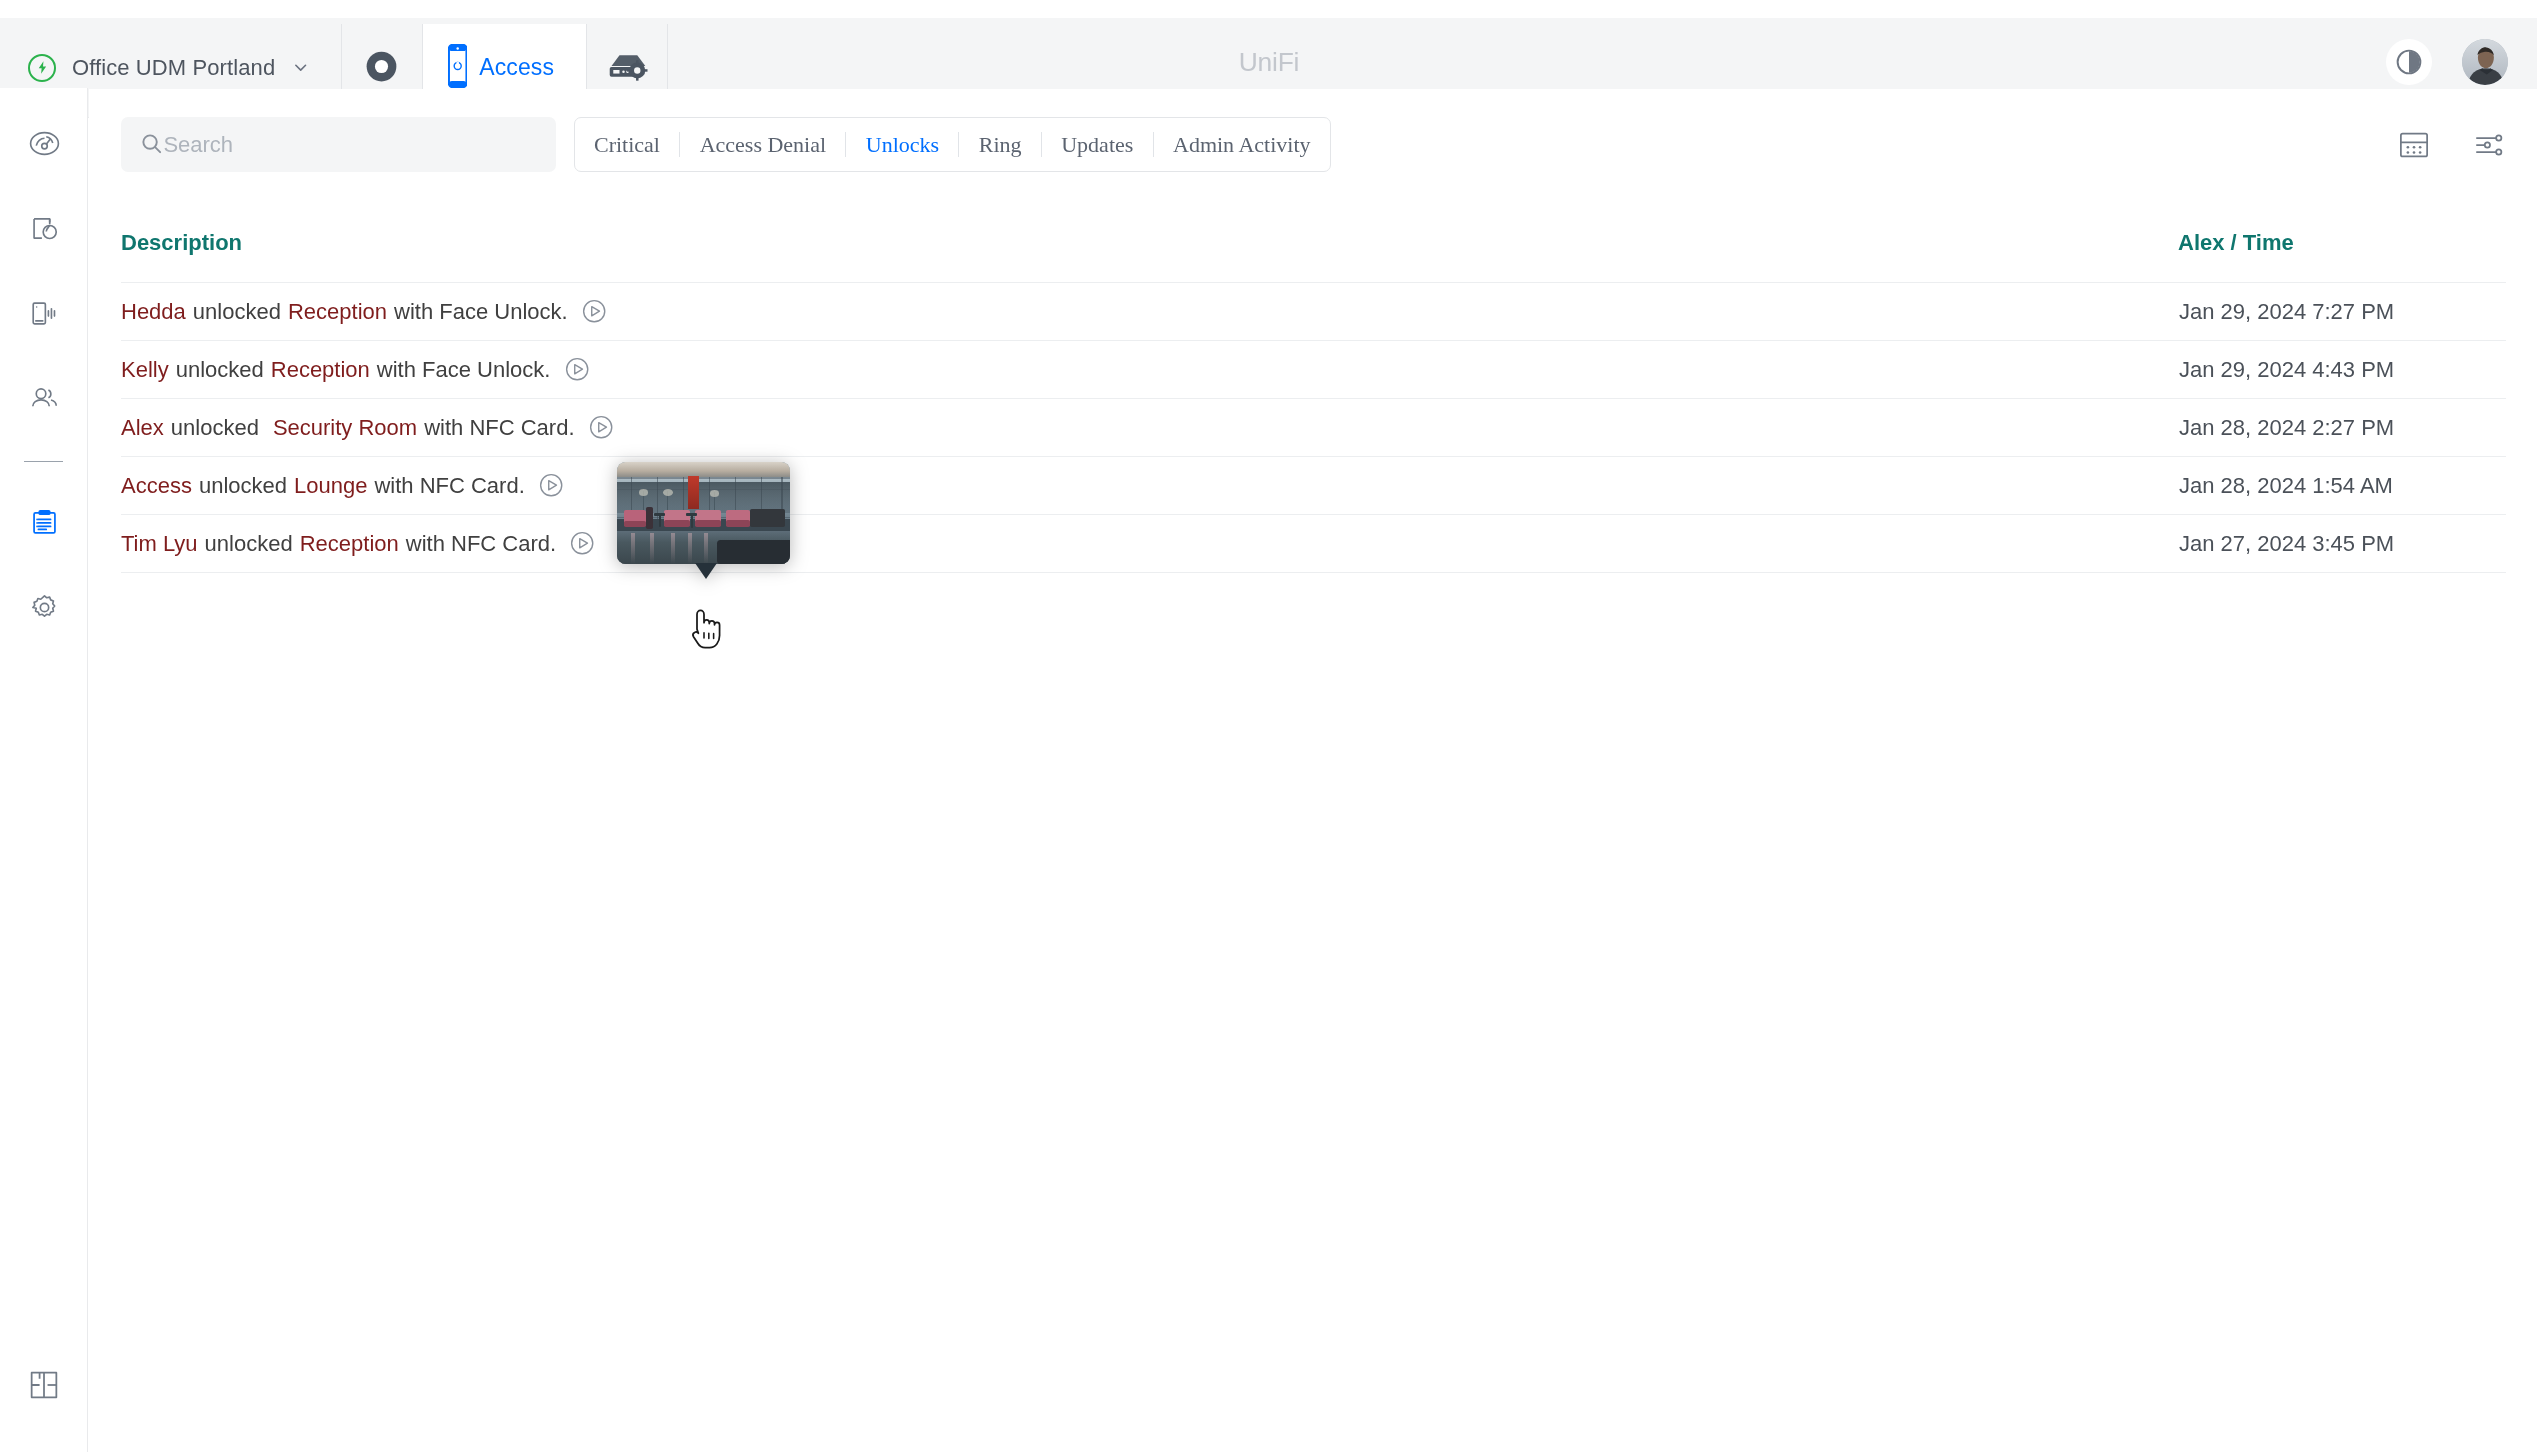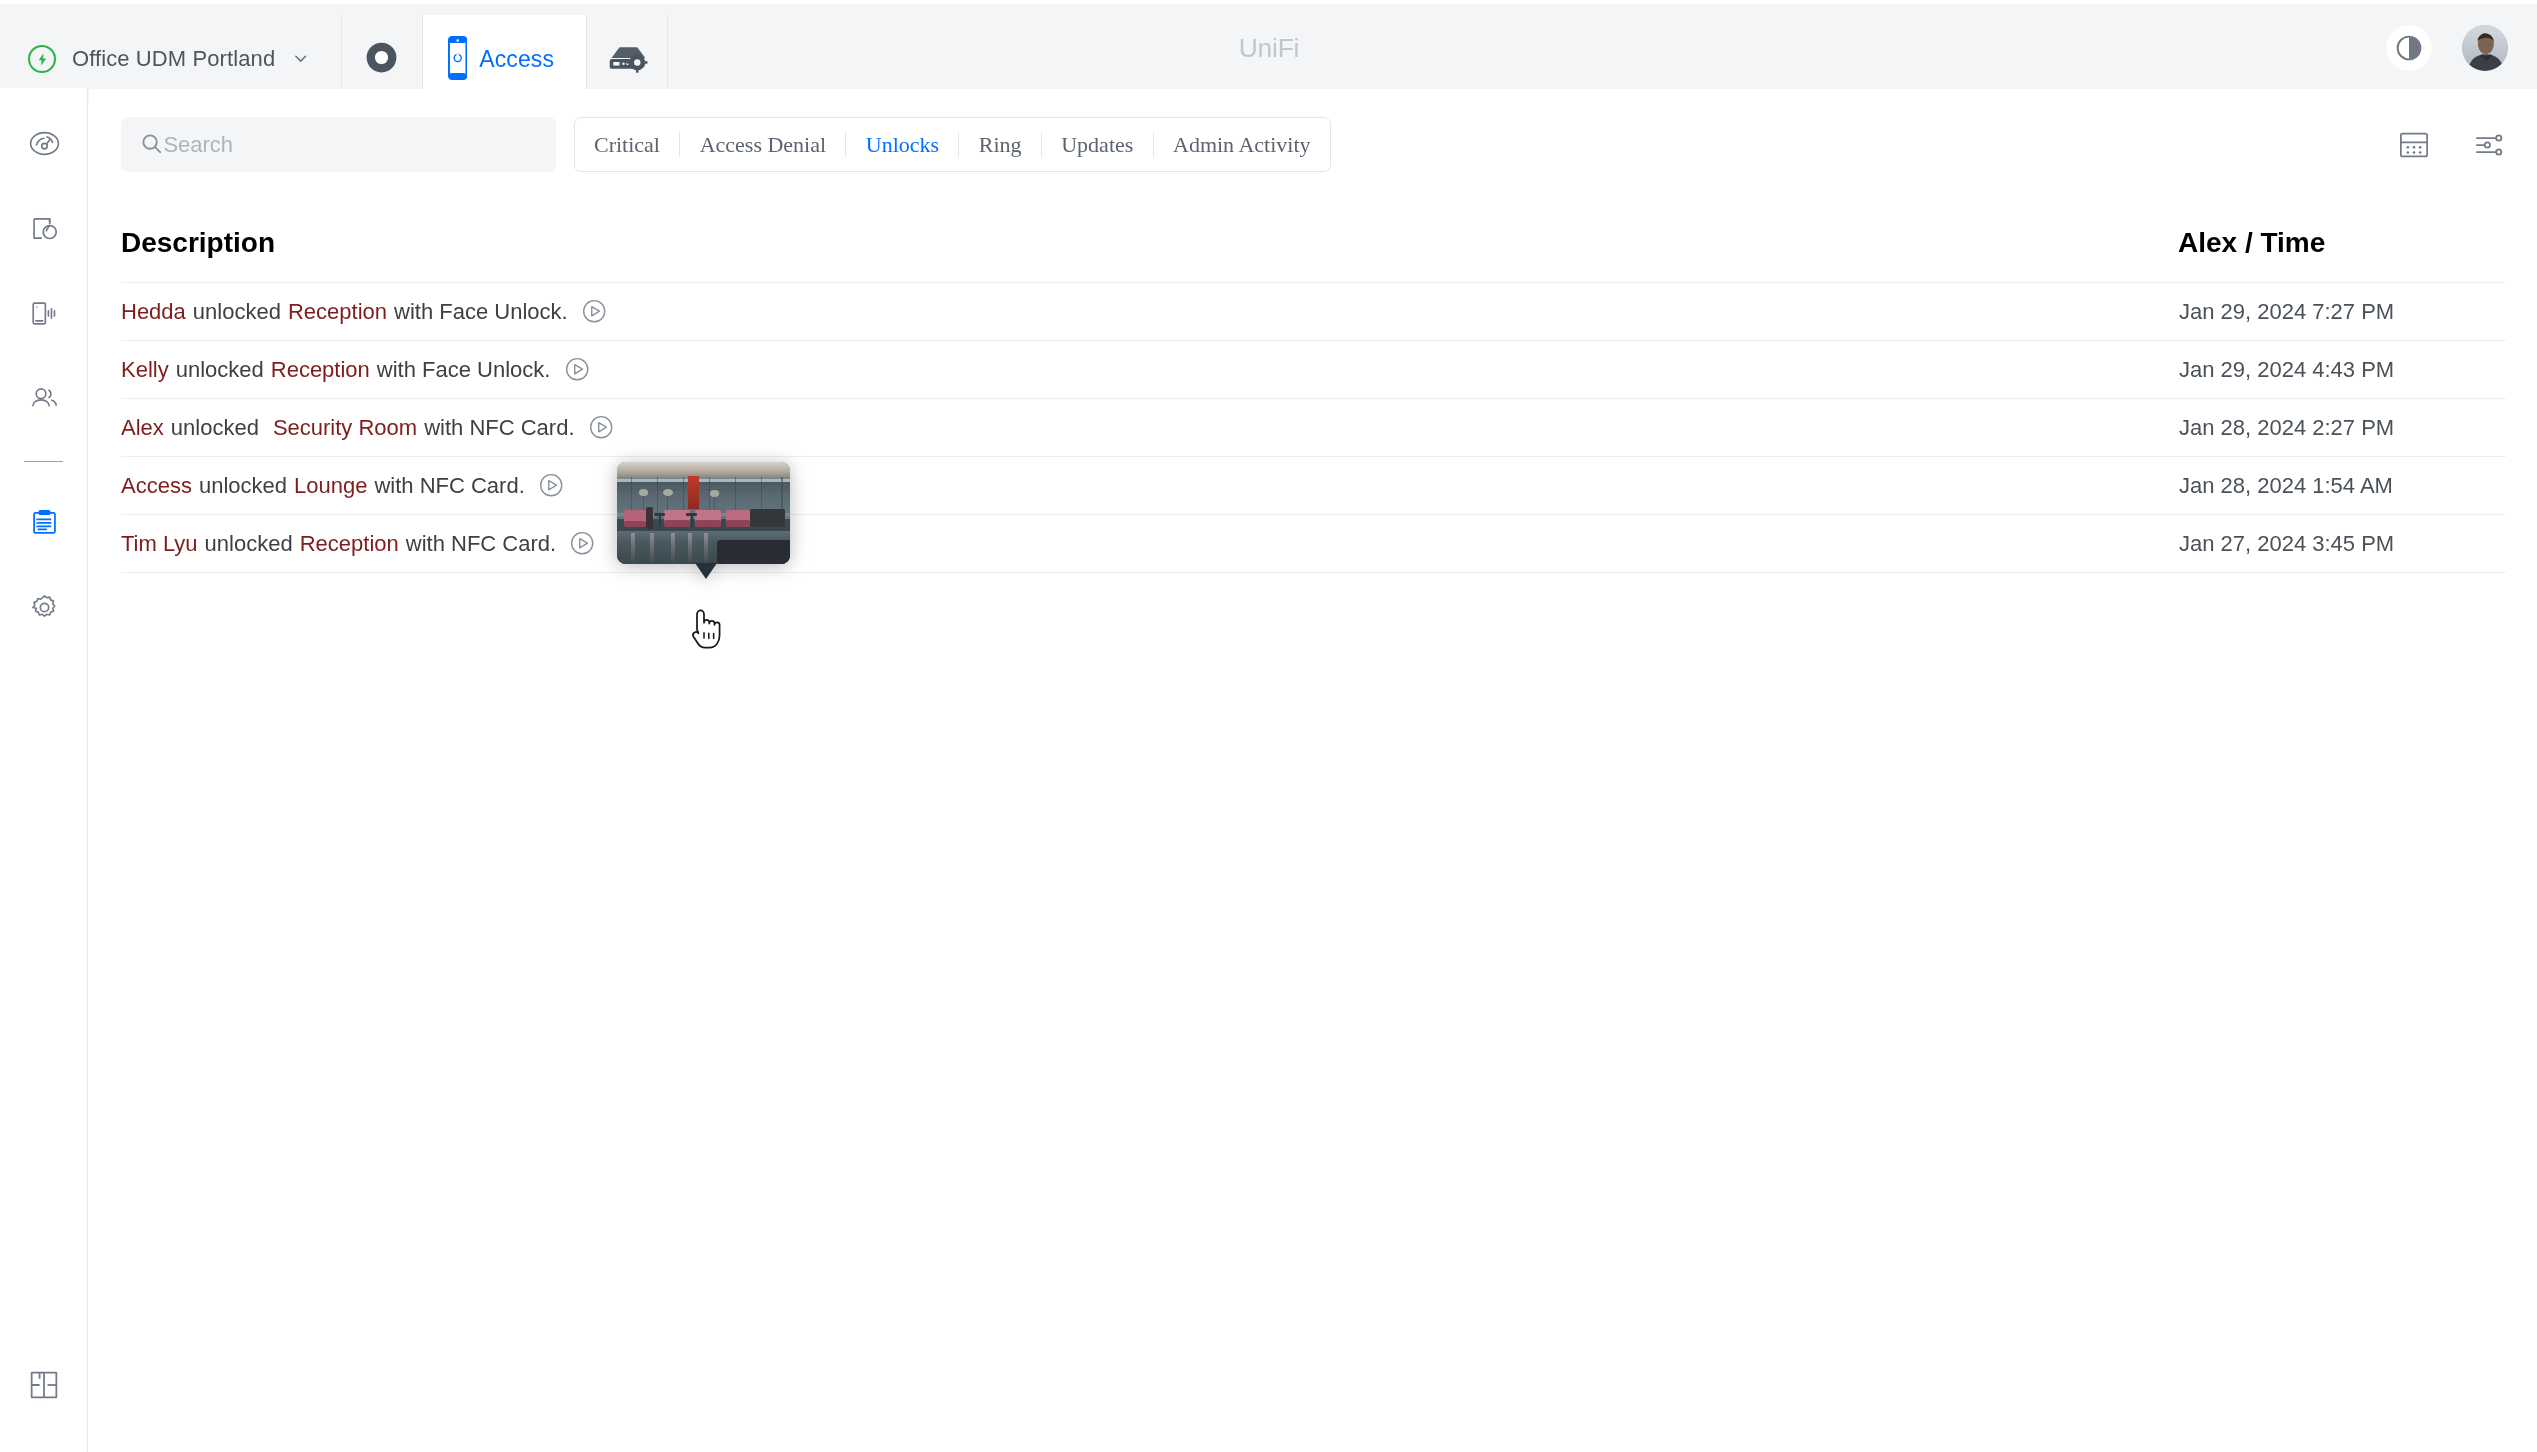--- a/index.html
+++ b/index.html
@@ -6,24 +6,24 @@
   html, body {
     width: 2538px; height: 1452px;
     font-family: "Liberation Sans", sans-serif;
     background: #ffffff;
     overflow: hidden;
   }
   #app { position: relative; width: 2538px; height: 1452px; }
 
   
   .topbar {
-    position: absolute; top: 4px; left: 0;
+    position: absolute; top: 18px; left: 0;
     width: 2538px; height: 100px;
     background: #f4f5f6;
-    display: flex; align-items: flex-end;
+    display: flex; align-items: center;
     border-bottom: 0.9px solid #e9eaec;
   }
   .site-selector {
     display: flex; align-items: center; gap: 16px;
     padding: 0 30px 0 28px;
     height: 88px;
     border-right: 0.9px solid #e3e5e8;
     cursor: pointer;
   }
   .site-dot {
@@ -153,21 +153,21 @@
   .table {
     position: absolute; left: 0; top: 115px;
     width: 2449px;
   }
   .thead {
     display: flex; align-items: center;
     height: 78px;
     padding: 0 32px;
   }
   .th {
-    font-size: 28px; color: #000000; font-weight: bold;
+    font-size: 22px; color: #0f766e; font-weight: bold;
   }
   .th-desc { flex: 1; }
   .th-date { width: 328px; }
 
   .row {
     display: flex; align-items: stretch;
     height: 58px;
     padding: 0 32px;
     position: relative;
   }

